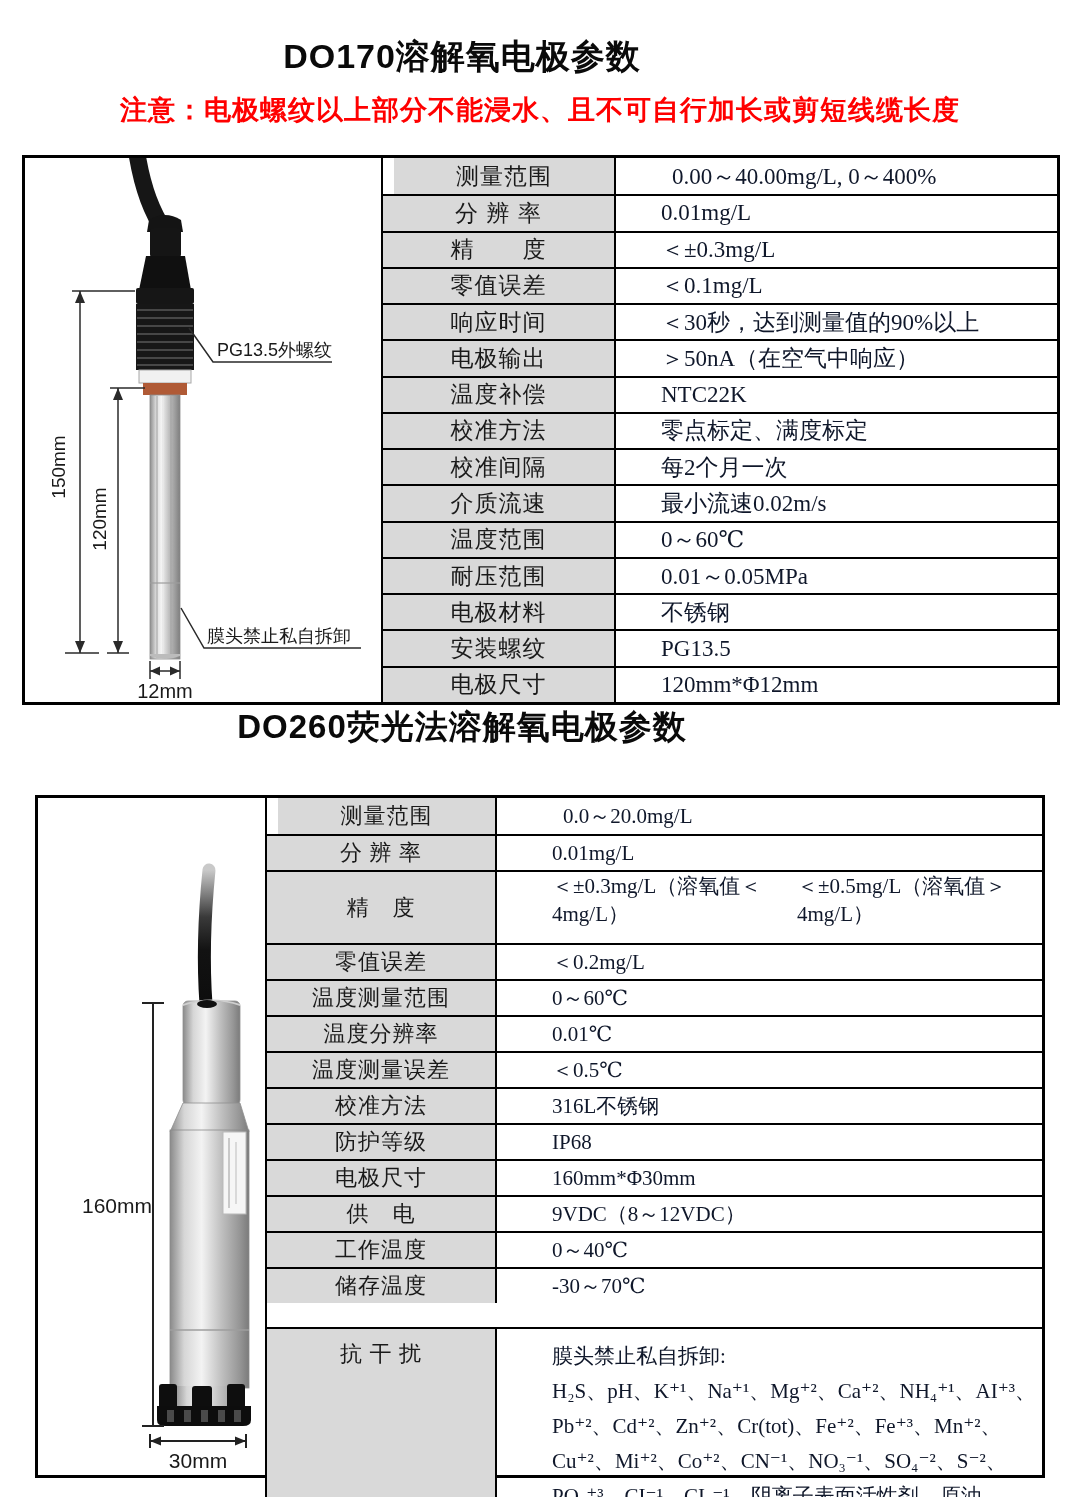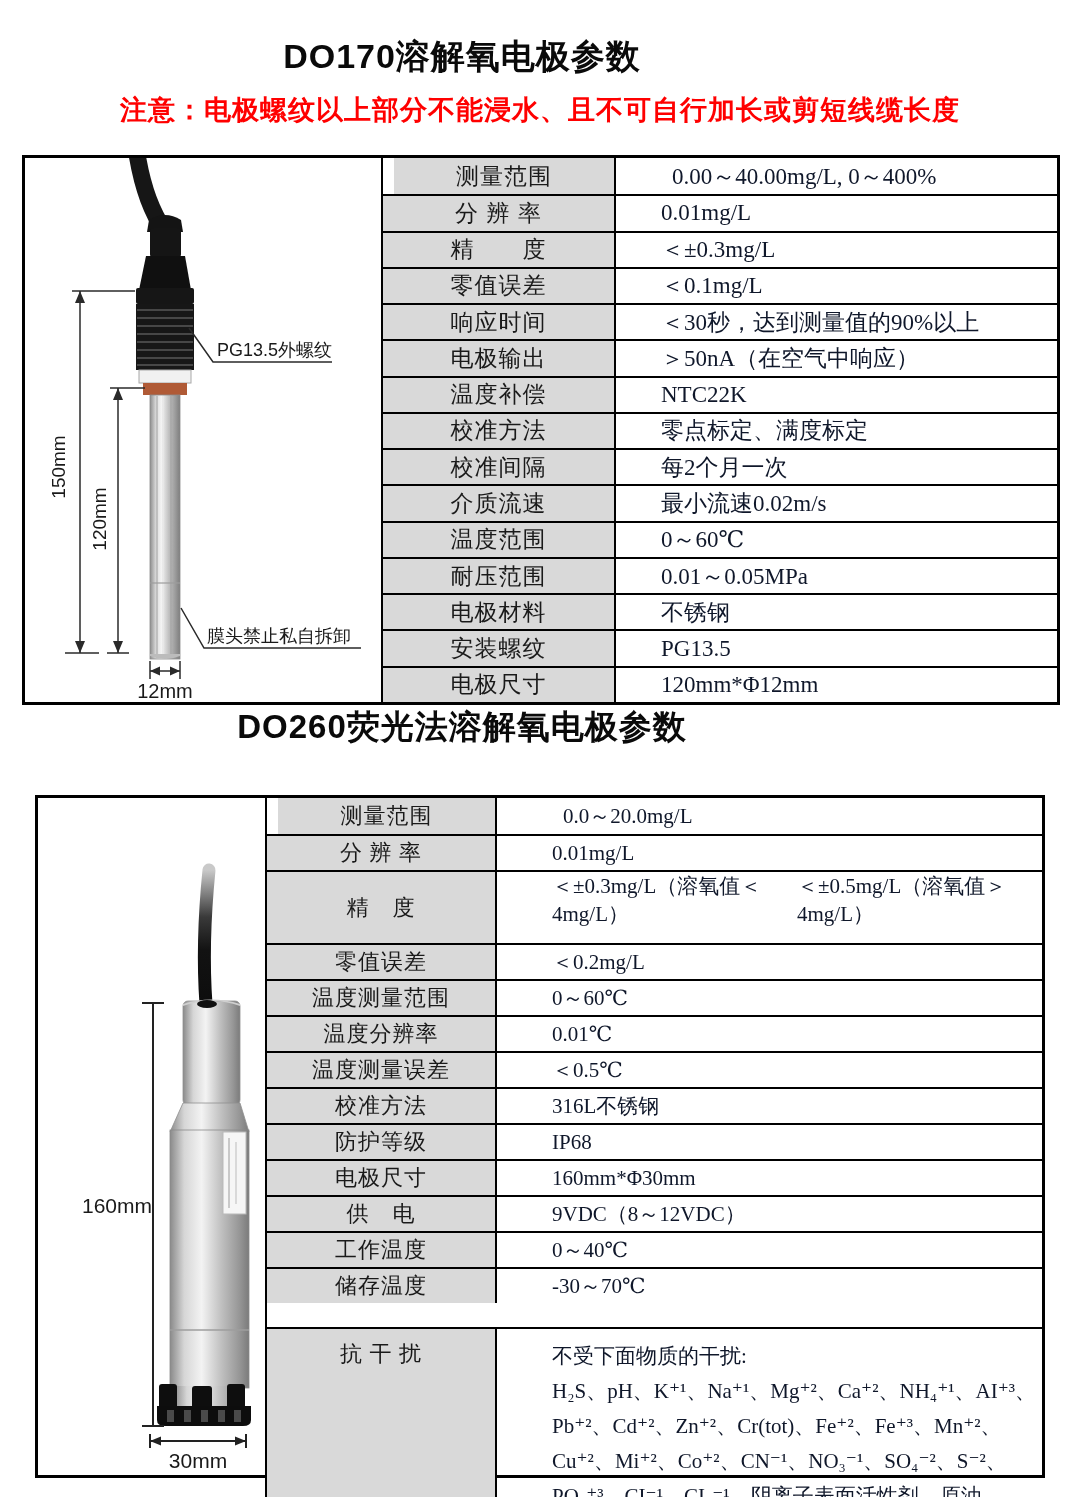--- a/index.html
+++ b/index.html
@@ -266,19 +266,19 @@
   <div class="label-cell">电极尺寸</div>
   <div class="value-cell">160mm*Φ30mm</div>
   <div class="label-cell">供　电</div>
   <div class="value-cell">9VDC（8～12VDC）</div>
   <div class="label-cell">工作温度</div>
   <div class="value-cell">0～40℃</div>
   <div class="label-cell">储存温度</div>
   <div class="value-cell">-30～70℃</div>
   <div class="label-cell top-align">抗 干 扰</div>
   <div class="value-cell top-align lines">
-    <div>不受下面物质的干扰:</div>
+    <div>膜头禁止私自拆卸:</div>
     <div>H₂S、pH、K⁺¹、Na⁺¹、Mg⁺²、Ca⁺²、NH₄⁺¹、AI⁺³、</div>
     <div>Pb⁺²、Cd⁺²、Zn⁺²、Cr(tot)、Fe⁺²、Fe⁺³、Mn⁺²、</div>
     <div>Cu⁺²、Mi⁺²、Co⁺²、CN⁻¹、NO₃⁻¹、SO₄⁻²、S⁻²、</div>
     <div>PO₄⁺³、CI⁻¹、CI₂⁻¹、阴离子表面活性剂，原油</div>
   </div>
 </div>
 
 </body></html>

